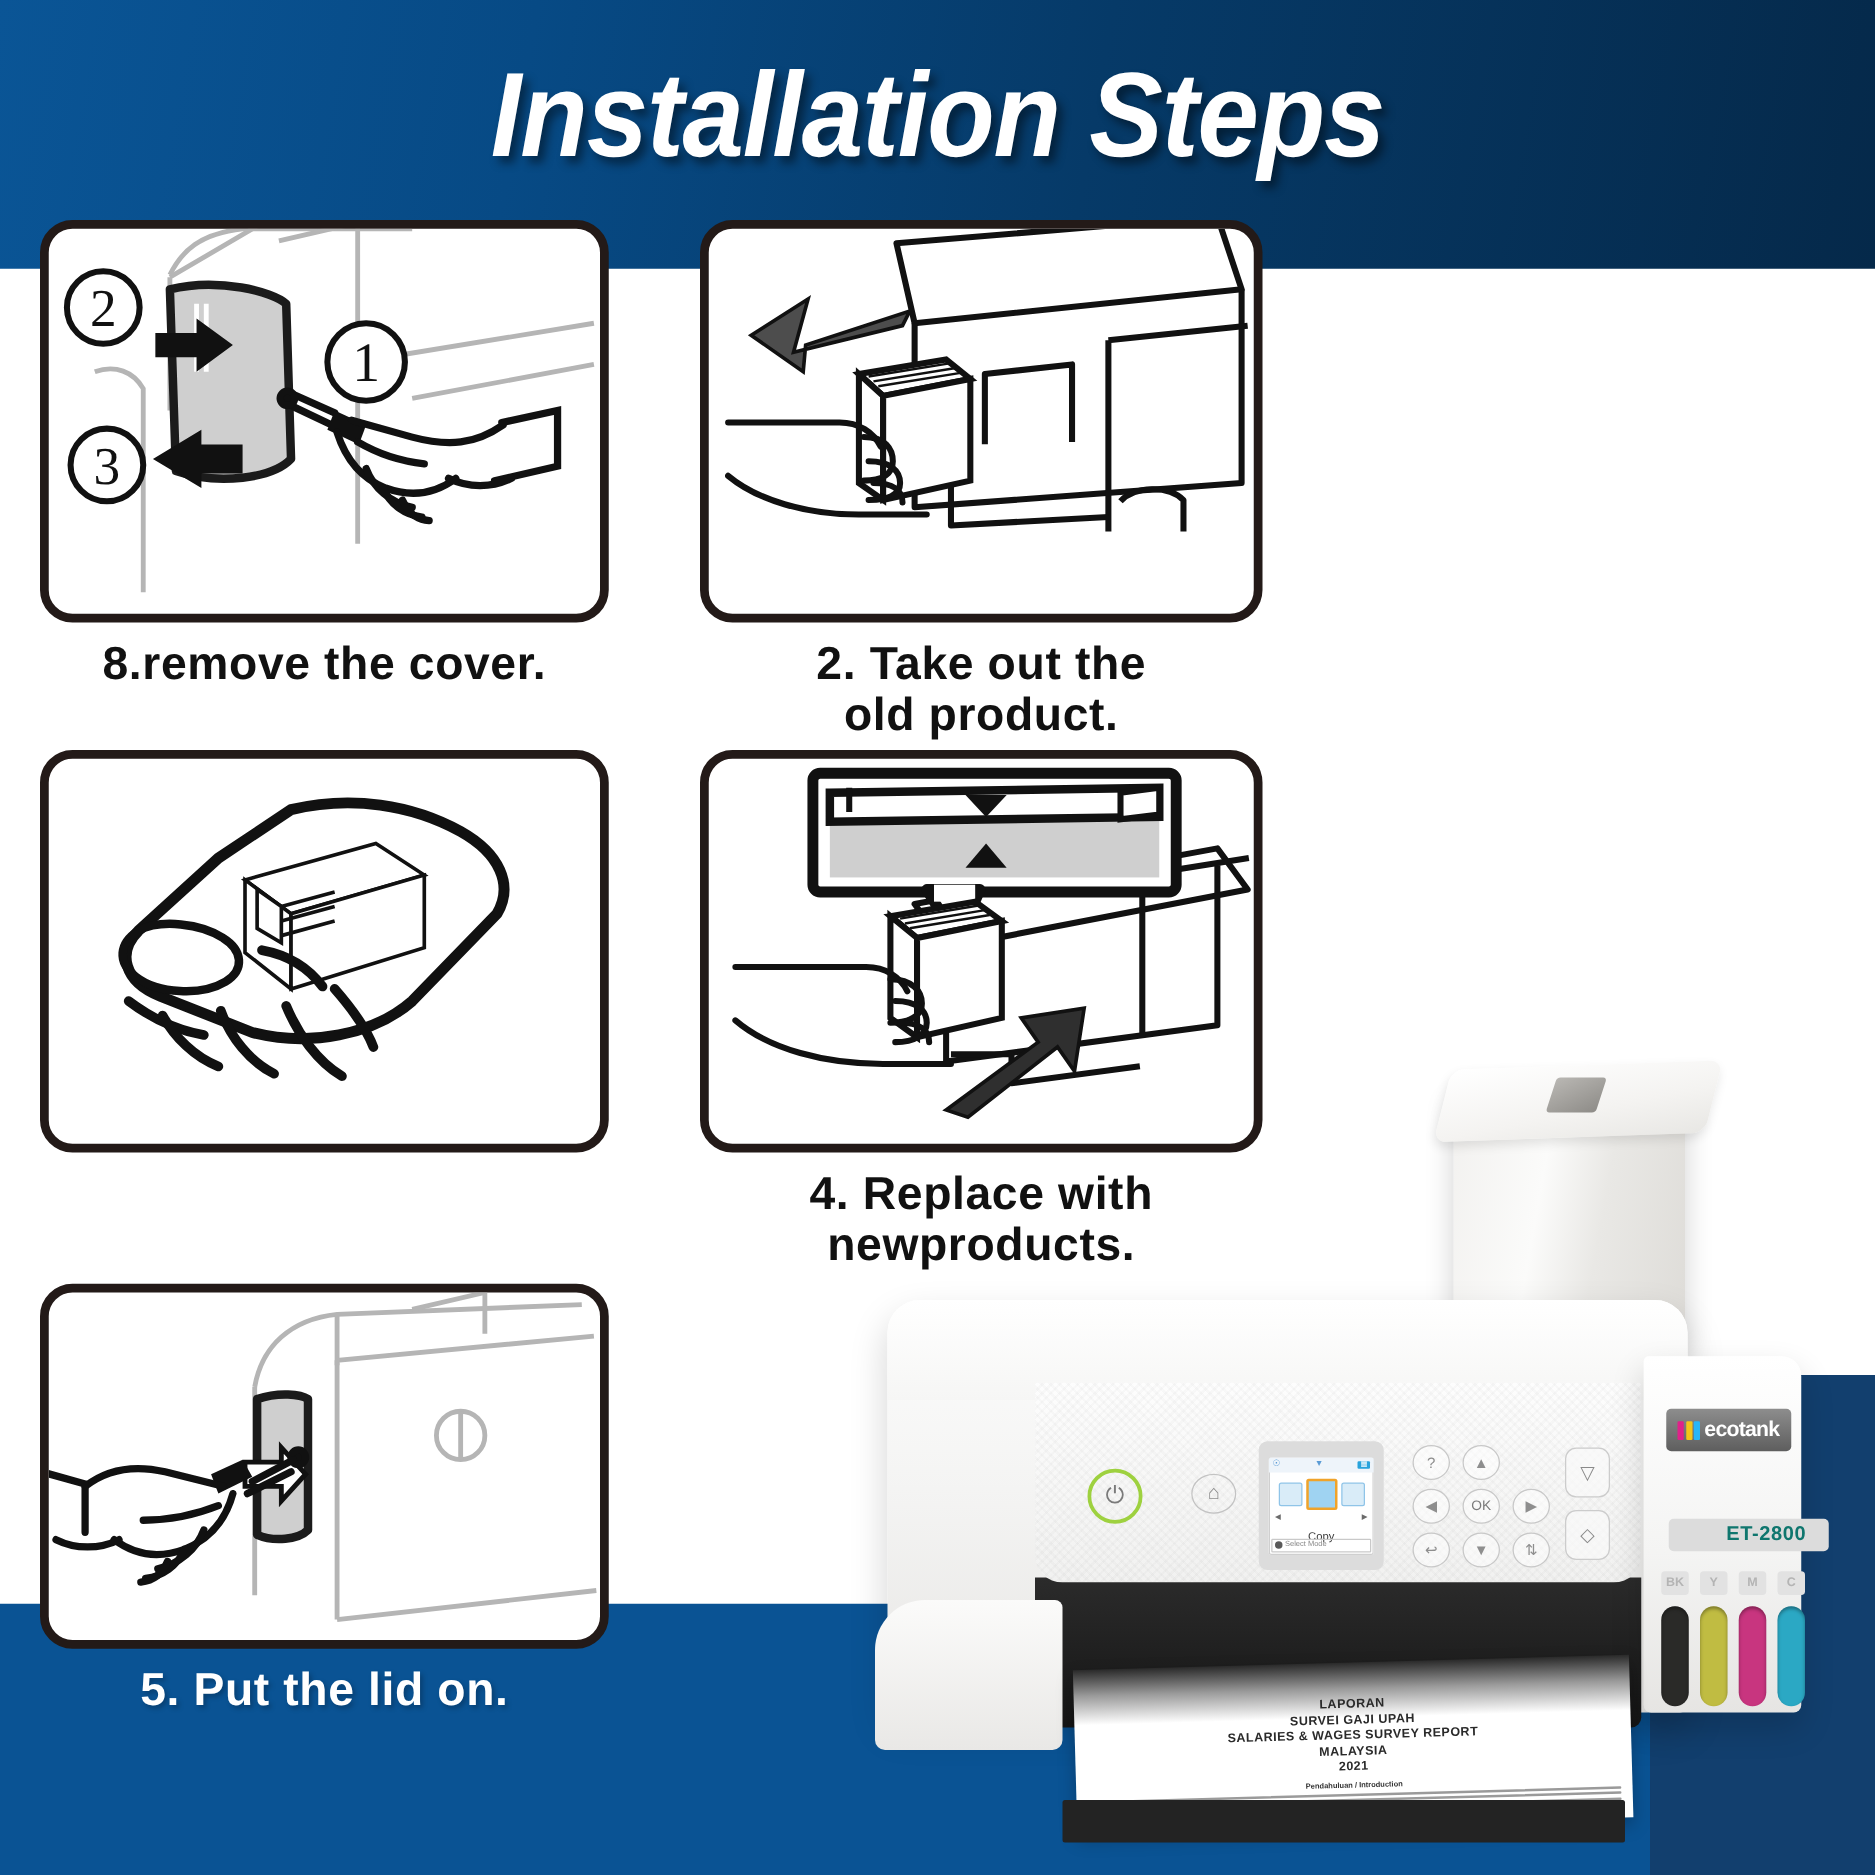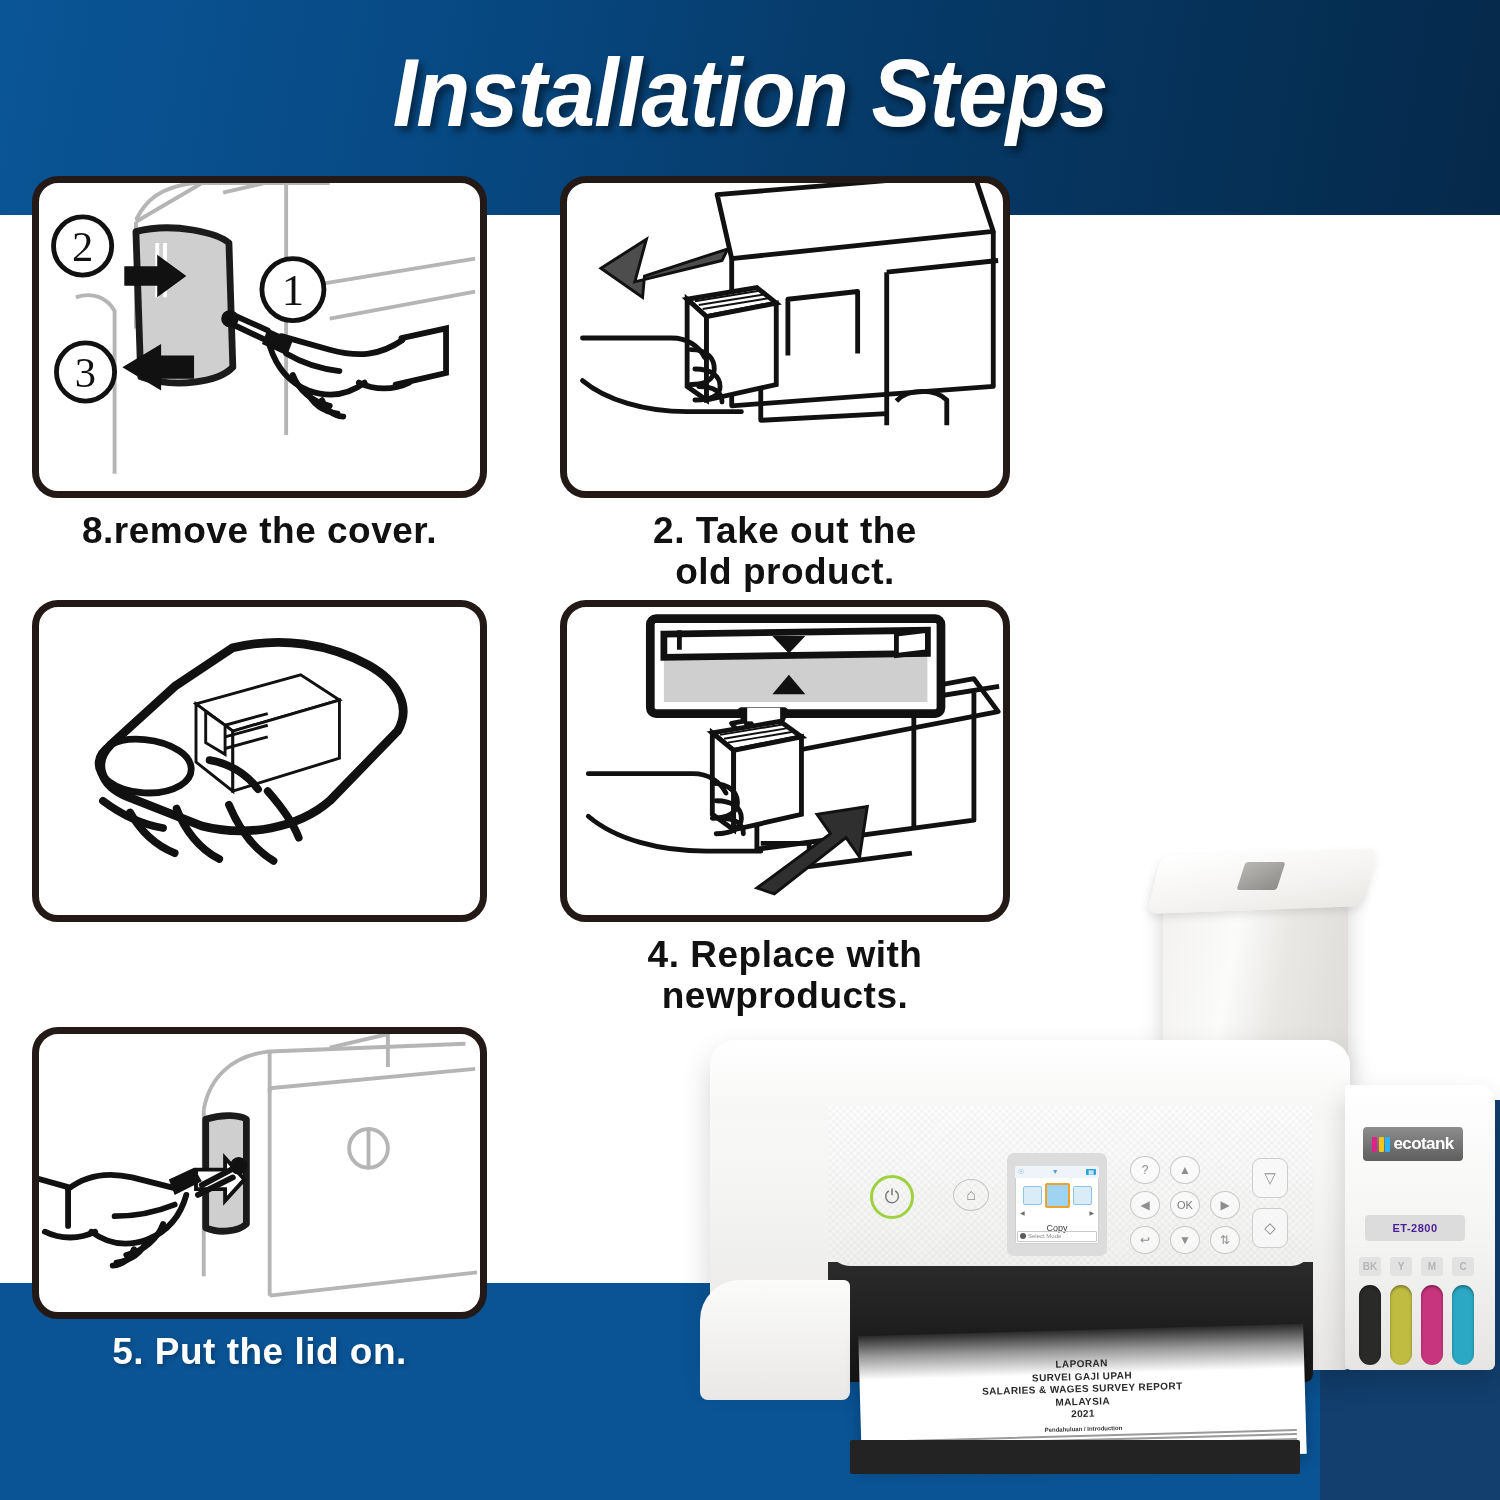--- a/index.html
+++ b/index.html
@@ -156,37 +156,37 @@
     color:#8e8e8e;font-size:12px;background:rgba(255,255,255,.5);
   }
   .kbtn.ok{font-size:11px;color:#7b7b7b;}
   .sbtn{
     position:absolute;width:34px;height:38px;border-radius:9px;
     border:1.4px solid #cccccc;display:flex;align-items:center;justify-content:center;
     color:#8a8a8a;font-size:15px;background:rgba(250,250,250,.7);
   }
 
   .tank-unit{
-    position:absolute;left:645px;top:275px;width:150px;height:285px;
+    position:absolute;left:615px;top:275px;width:126px;height:285px;
     background:linear-gradient(180deg,#ffffff 0%,#f4f4f3 55%,#e6e5e3 100%);
     border-radius:4px 16px 6px 6px;
     box-shadow:0 12px 26px rgba(0,0,0,.16);
   }
   .ecotank-badge{
     position:absolute;left:18px;top:42px;width:100px;height:34px;
     background:linear-gradient(180deg,#8d8d8d,#5e5e5e);
     border-radius:4px;display:flex;align-items:center;justify-content:center;gap:2px;
   }
   .eco-bars{display:flex;gap:1.5px;align-items:flex-end;margin-right:1px;}
   .eco-bars i{display:block;width:5px;height:15px;border-radius:1px;}
   .ecotank-text{color:#ffffff;font-size:17px;letter-spacing:-.6px;font-weight:bold;}
   .model-badge{
     position:absolute;left:20px;top:130px;width:100px;height:26px;
     background:#dcdcdc;border-radius:4px;display:flex;align-items:center;justify-content:center;
-    color:#4c1d95;font-size:11px;font-weight:bold;letter-spacing:.5px;
+    color:#0f766e;font-size:16px;font-weight:bold;letter-spacing:.5px;padding-left:28px;
   }
   .ink-labels{position:absolute;left:14px;top:172px;width:126px;display:flex;gap:9px;}
   .ink-labels div{
     width:22px;height:19px;background:#e2e2e2;border-radius:3px;
     display:flex;align-items:center;justify-content:center;color:#b4b4b4;
     font-size:10px;font-weight:bold;
   }
   .ink-tanks{position:absolute;left:14px;top:200px;width:126px;display:flex;gap:9px;}
   .ink-tanks i{display:block;width:22px;height:80px;border-radius:11px;box-shadow:inset 0 2px 3px rgba(0,0,0,.35);}
 

